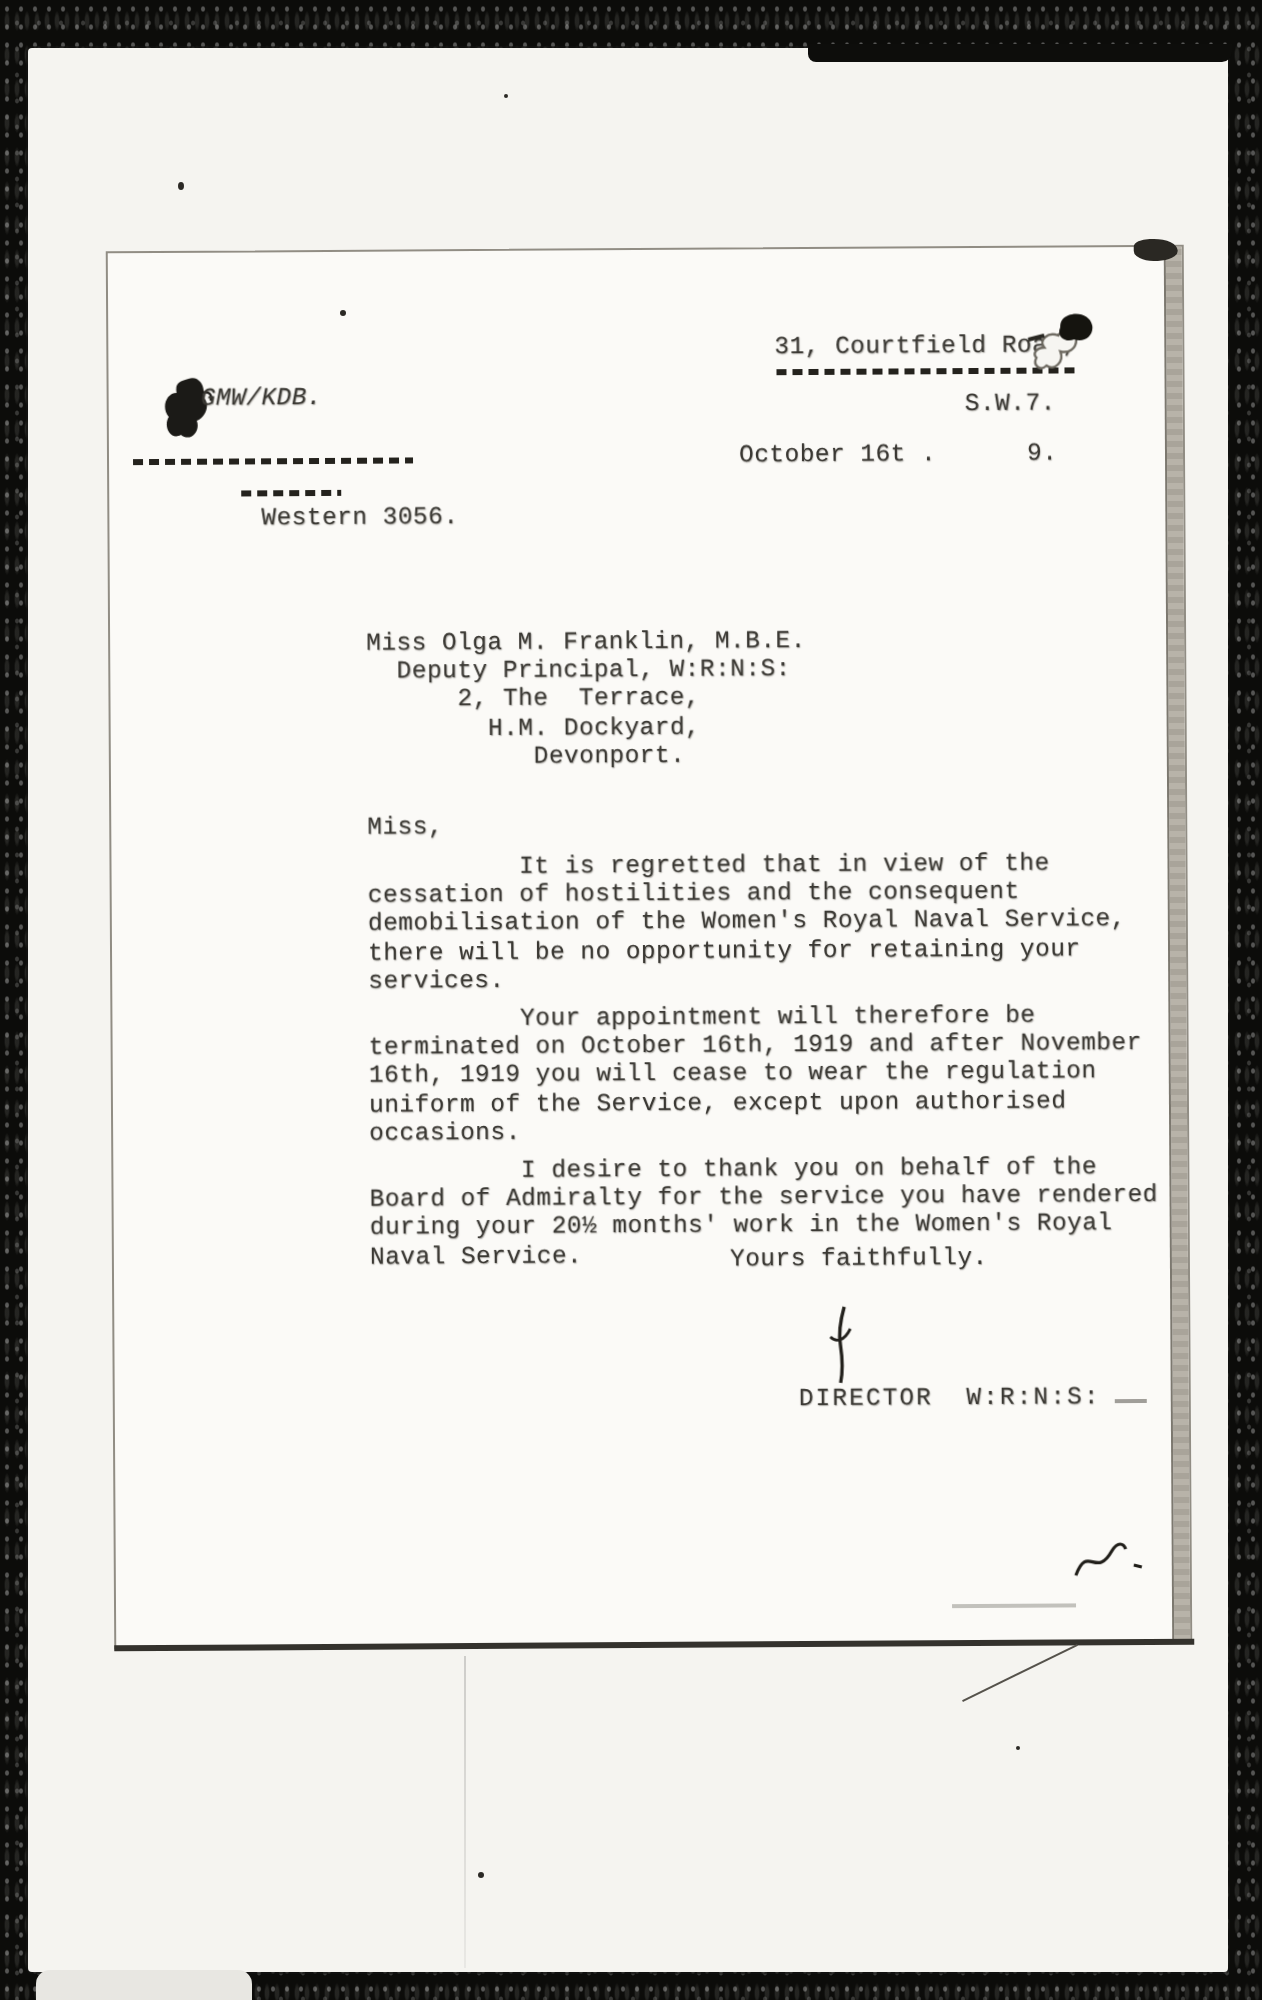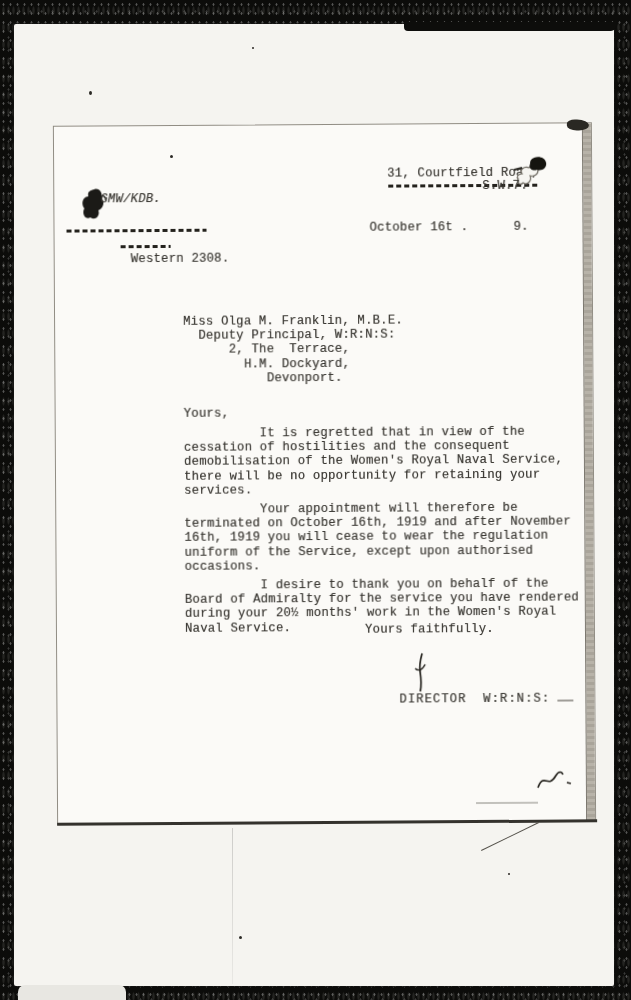--- a/index.html
+++ b/index.html
@@ -106,39 +106,39 @@
 
   <div class="typed">
 
     <svg class="mark" style="left:27px;top:60px;" width="26" height="36" viewBox="0 0 26 36">
       <path d="M13,3 C18,1 22,7 20,12 C24,15 22,22 17,24 C19,29 14,35 9,31 C4,34 0,27 3,22 C-1,17 2,10 7,10 C6,5 9,4 13,3 Z" fill="#1b1a17"></path>
       <path d="M20,10 C23,9 25,11 24,14" stroke="#1b1a17" stroke-width="1.2" fill="none"></path>
     </svg>
     <span class="t" style="left:46px;top:66px;font-style:italic;">GMW/KDB.</span>
     <div class="dashes" style="left:12px;top:103px;width:140px;"></div>
     <div class="dashes" style="left:66px;top:119px;width:50px;"></div>
-    <span class="t" style="left:76px;top:126px;">Western 2308.</span>
+    <span class="t" style="left:76px;top:126px;">Western 3056.</span>
 
     <span class="t" style="left:333px;top:42px;">31, Courtfield Road,</span>
     <div class="dashes" style="left:334px;top:60px;width:152px;"></div>
     <svg class="mark" style="left:458px;top:32px;" width="38" height="38" viewBox="0 0 38 38">
       <path d="M10,18 C7,14 12,10 17,12 C19,8 26,9 26,14 C26,19 22,21 18,20 C20,25 15,30 11,27 C8,30 4,27 6,23 C4,21 6,18 10,18 Z" fill="#f6f5f1" stroke="#6f6b62" stroke-width="1.2"></path>
       <path d="M22,2 C27,0 33,2 34,7 C35,12 30,16 25,14 C20,16 16,12 18,8 C18,4 20,3 22,2 Z" fill="#15140f"></path>
       <path d="M2,14 l8,-2" stroke="#2a2823" stroke-width="2" fill="none"></path>
     </svg>
-    <span class="t" style="left:428px;top:55px;text-align:center;">S.W.7.</span>
+    <span class="t" style="left:428px;top:71px;text-align:center;">S.W.7.</span>
     <span class="t" style="left:315px;top:96px;">October 16t .      9.</span>
 
     <span class="t" style="left:128px;top:189px;">Miss Olga M. Franklin, M.B.E.
   Deputy Principal, W:R:N:S:
       2, The  Terrace,
         H.M. Dockyard,
            Devonport.</span>
 
-    <span class="t" style="left:128px;top:281px;">Yours,</span>
+    <span class="t" style="left:128px;top:281px;">Miss,</span>
     <span class="t" style="left:128px;top:301px;width:400px;">          It is regretted that in view of the
 cessation of hostilities and the consequent
 demobilisation of the Women's Royal Naval Service,
 there will be no opportunity for retaining your
 services.</span>
     <span class="t" style="left:128px;top:377px;width:400px;">          Your appointment will therefore be
 terminated on October 16th, 1919 and after November
 16th, 1919 you will cease to wear the regulation
 uniform of the Service, except upon authorised
 occasions.</span>

